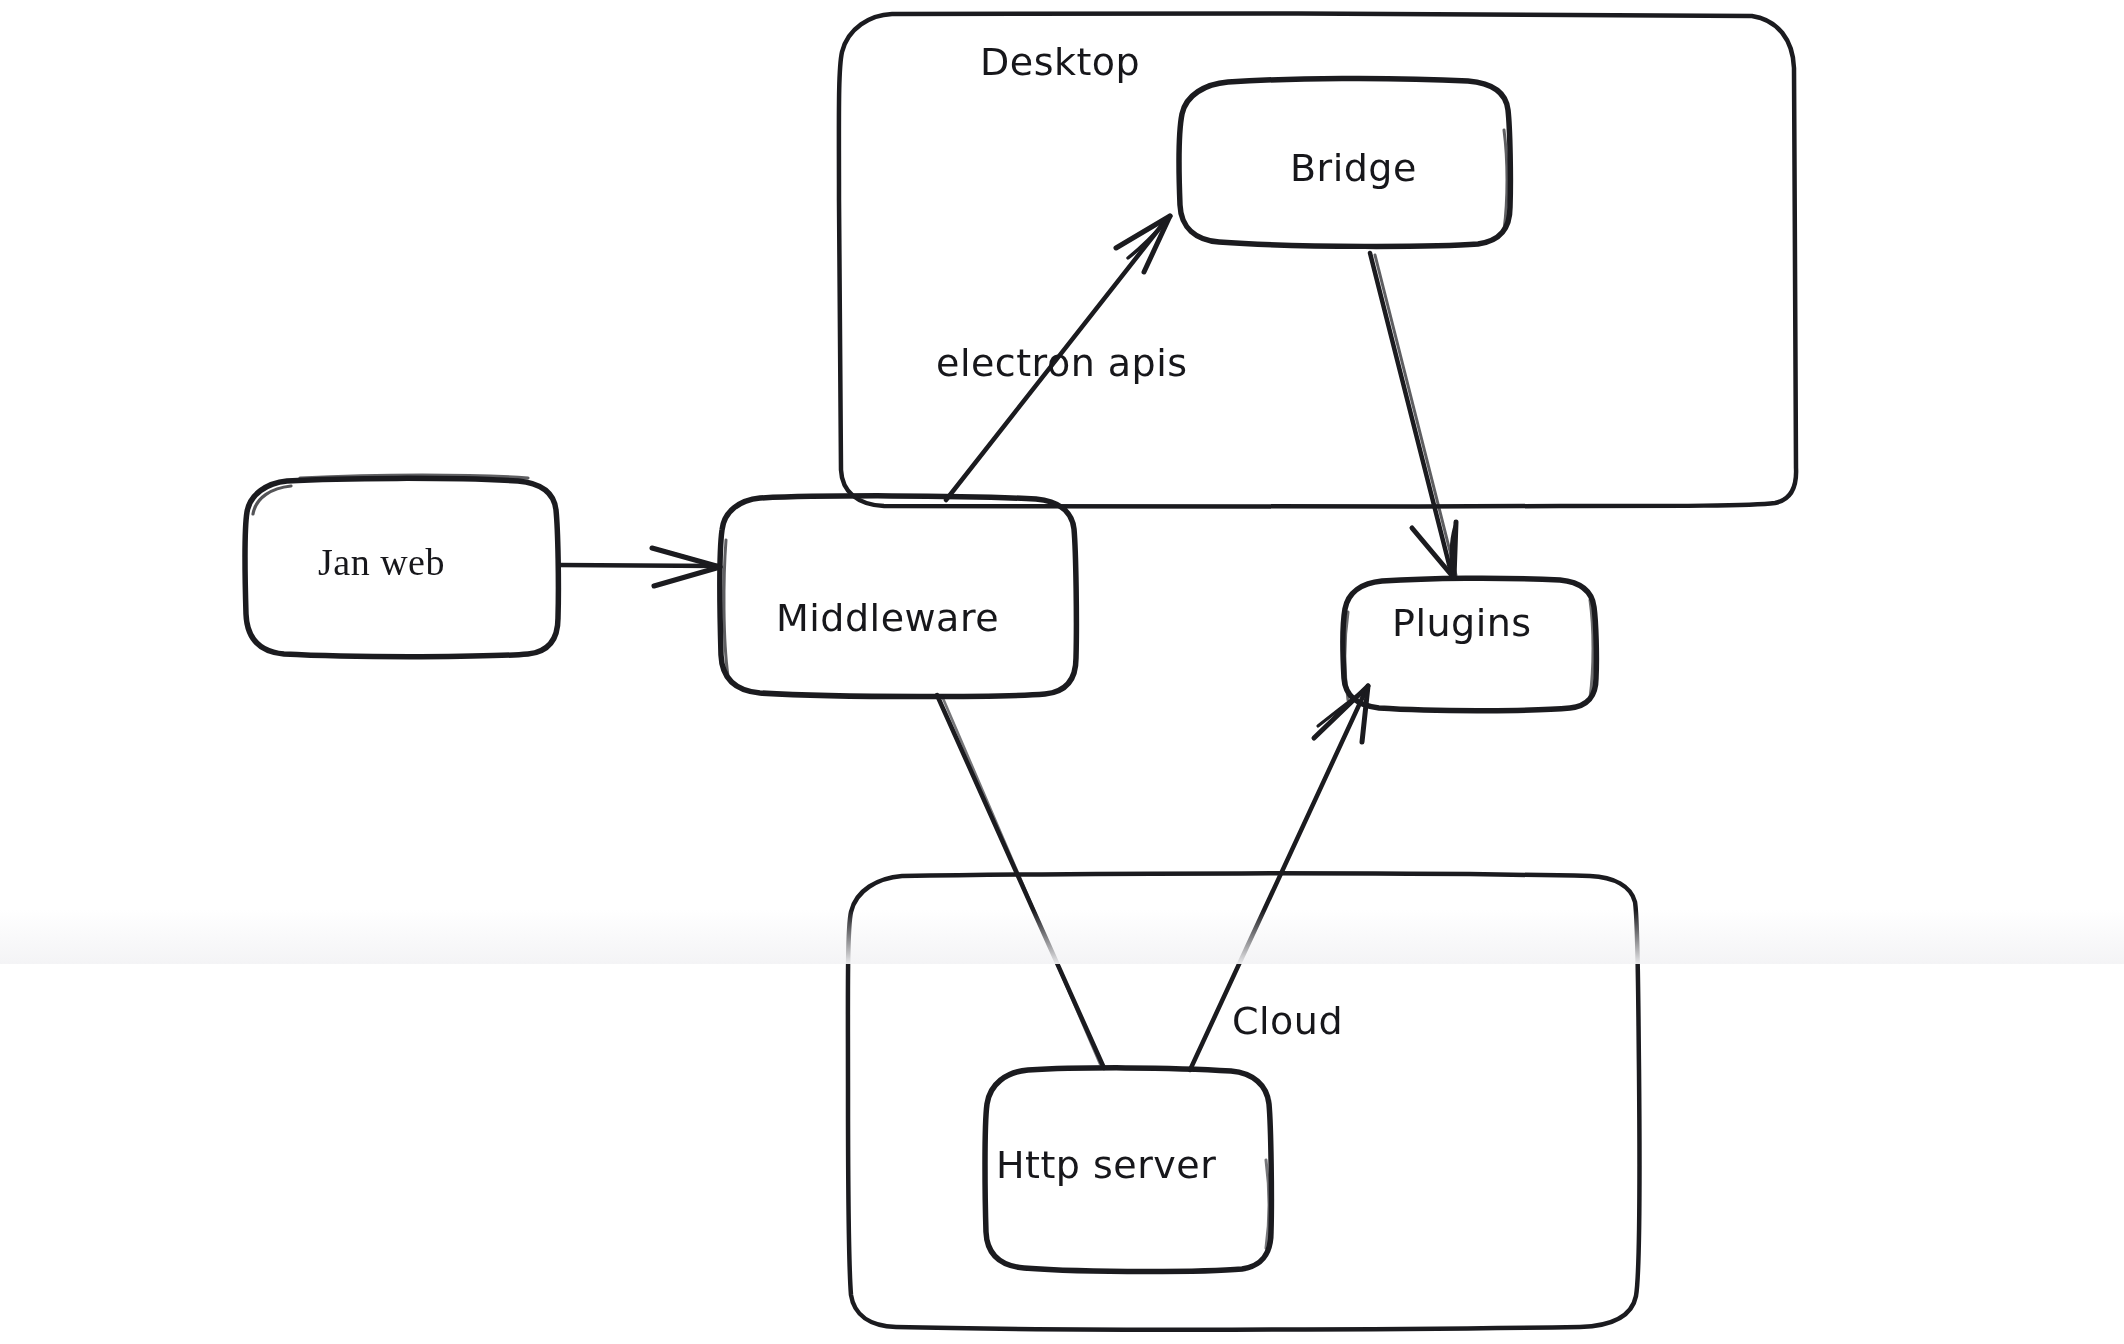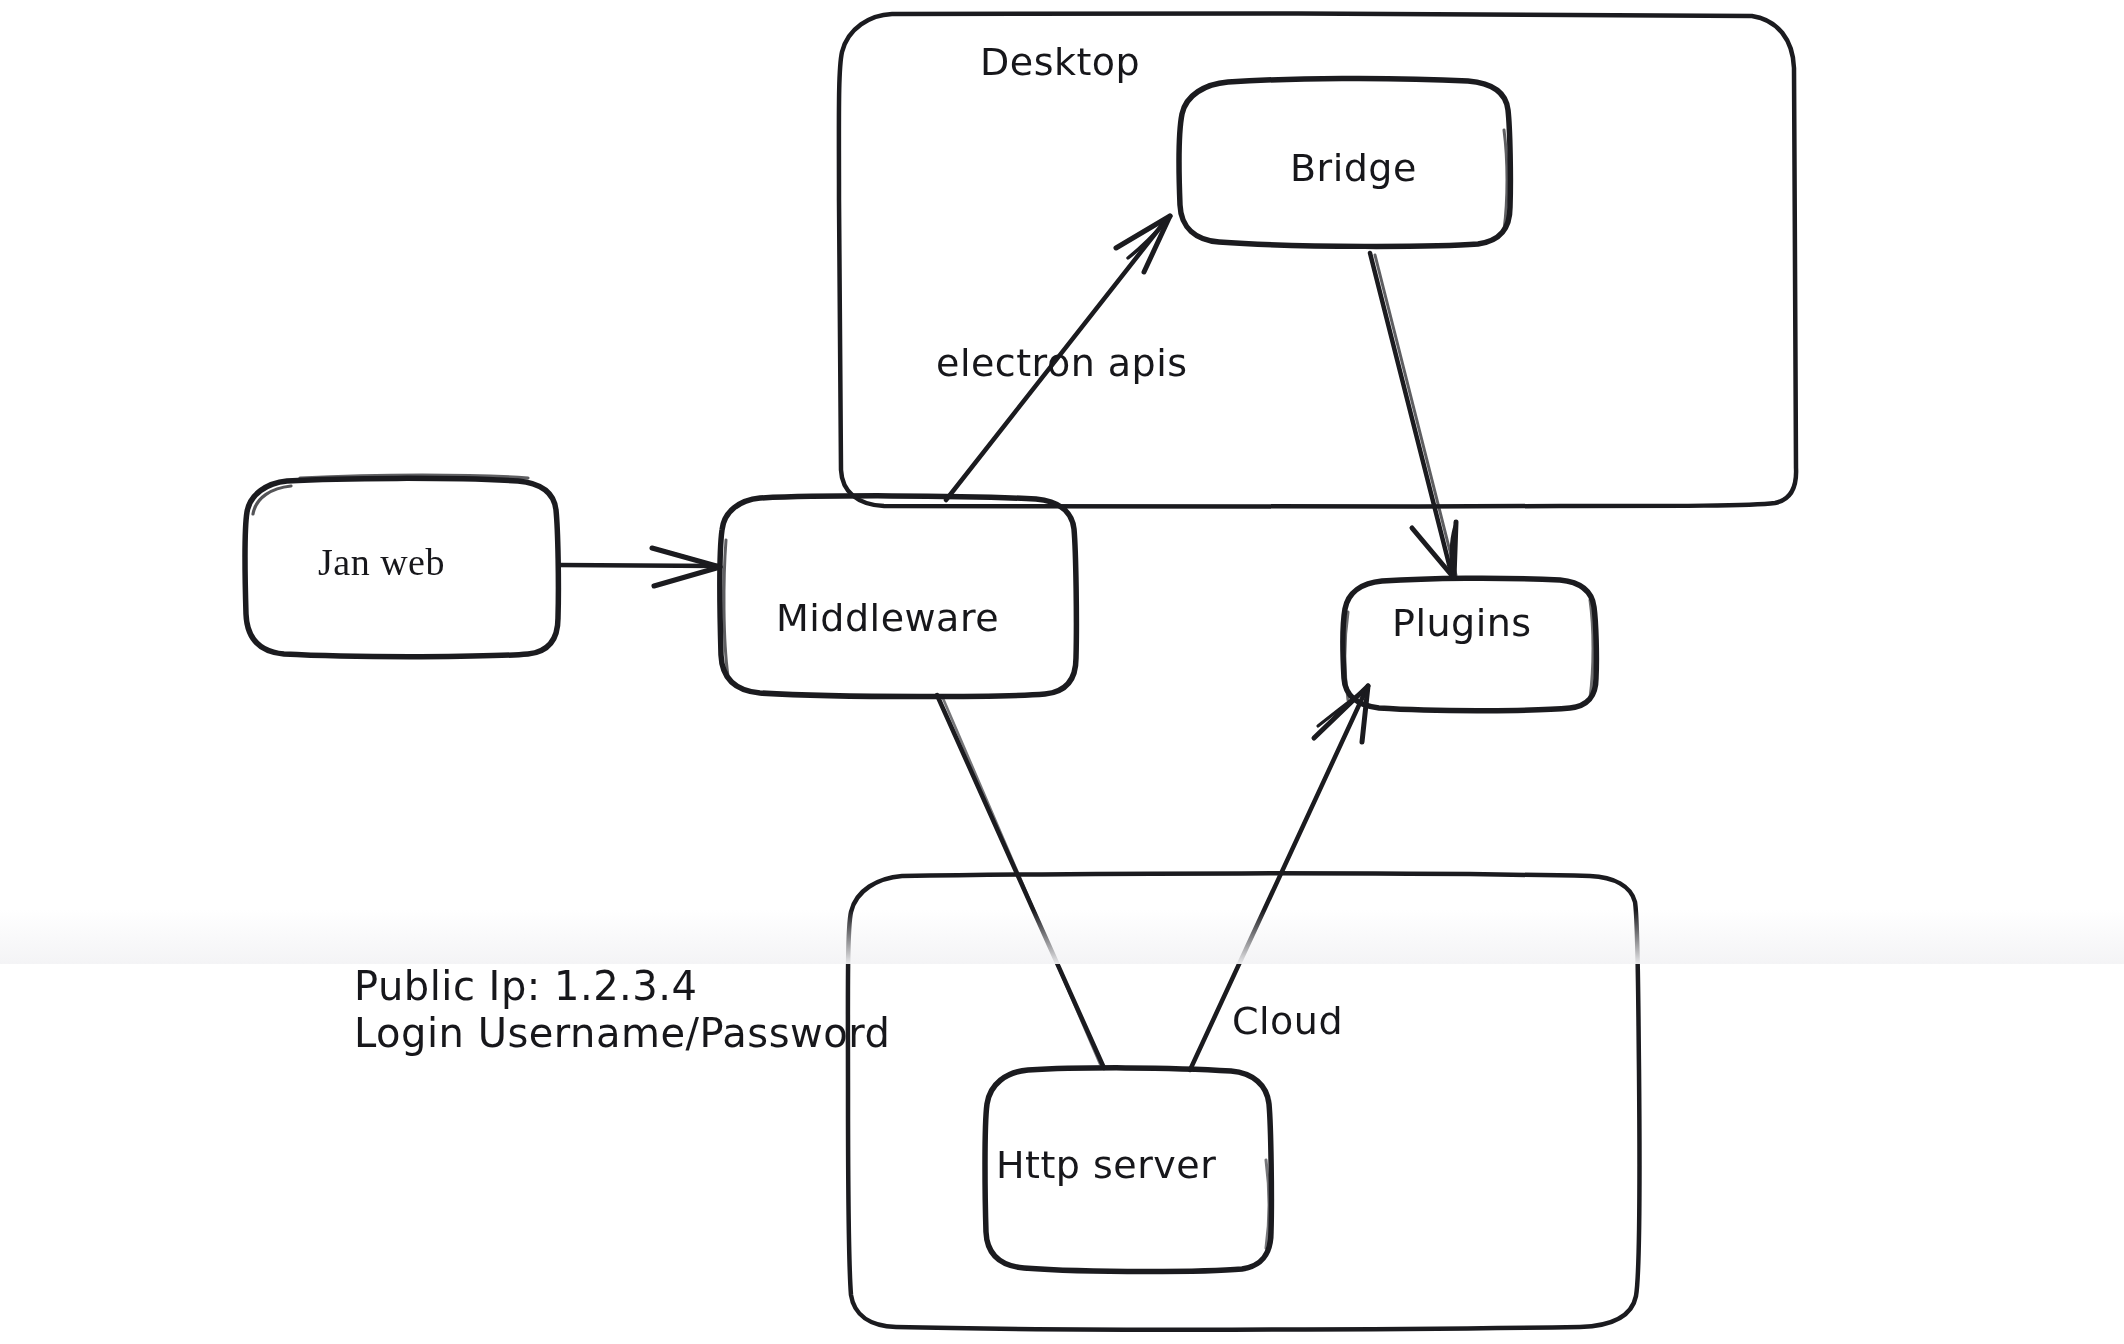--- a/index.html
+++ b/index.html
@@ -218,18 +218,14 @@
 
   <div class="label node-label" style="left:1392px; top:601px;">Plugins</div>
 
   <div class="label node-label" style="left:996px; top:1143px;">Http server</div>
 
   <div class="label edge-label" style="left:936px; top:341px;">electron apis</div>
 
 
   <div class="label container-label" style="left:1232px; top:999px;">Cloud</div>
 
-  <div class="label note-label" style="left:354px; top:963px;">
-    <span class="note-line">Public Ip: 1.2.3.4</span>
-    <span class="note-line">Login Username/Password</span>
-  </div>
 
 </div>
 
 </body></html>

